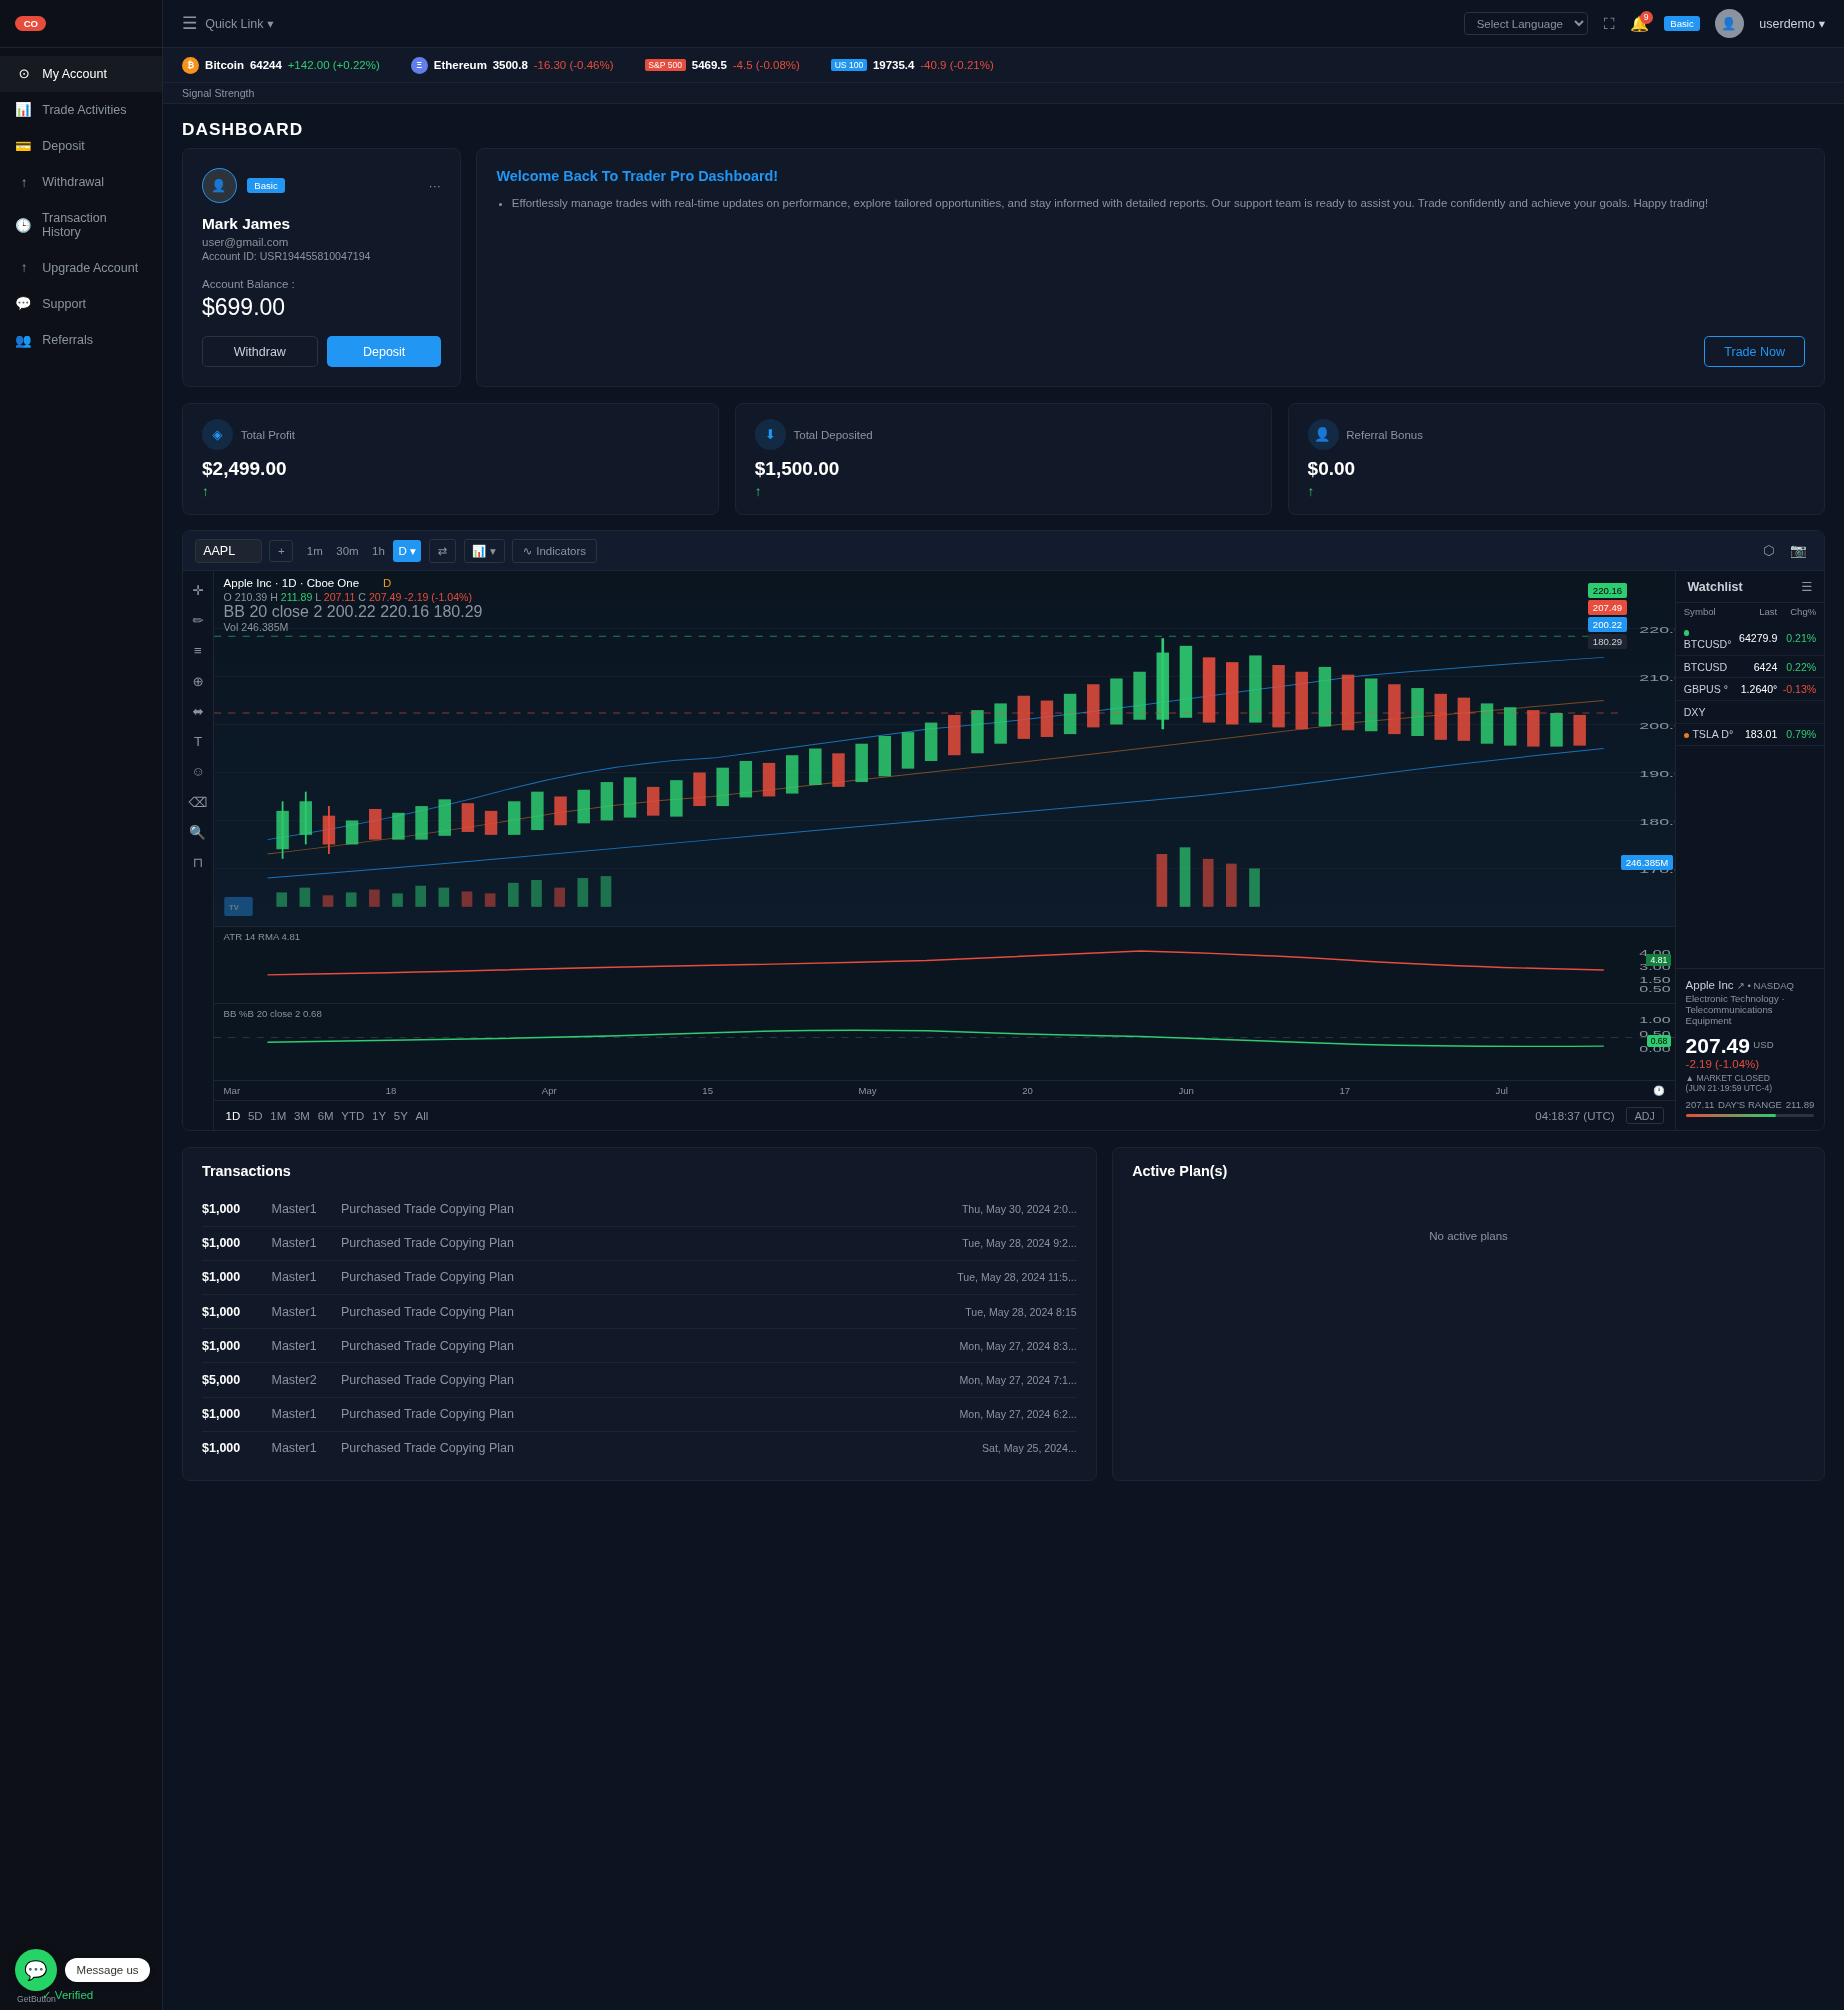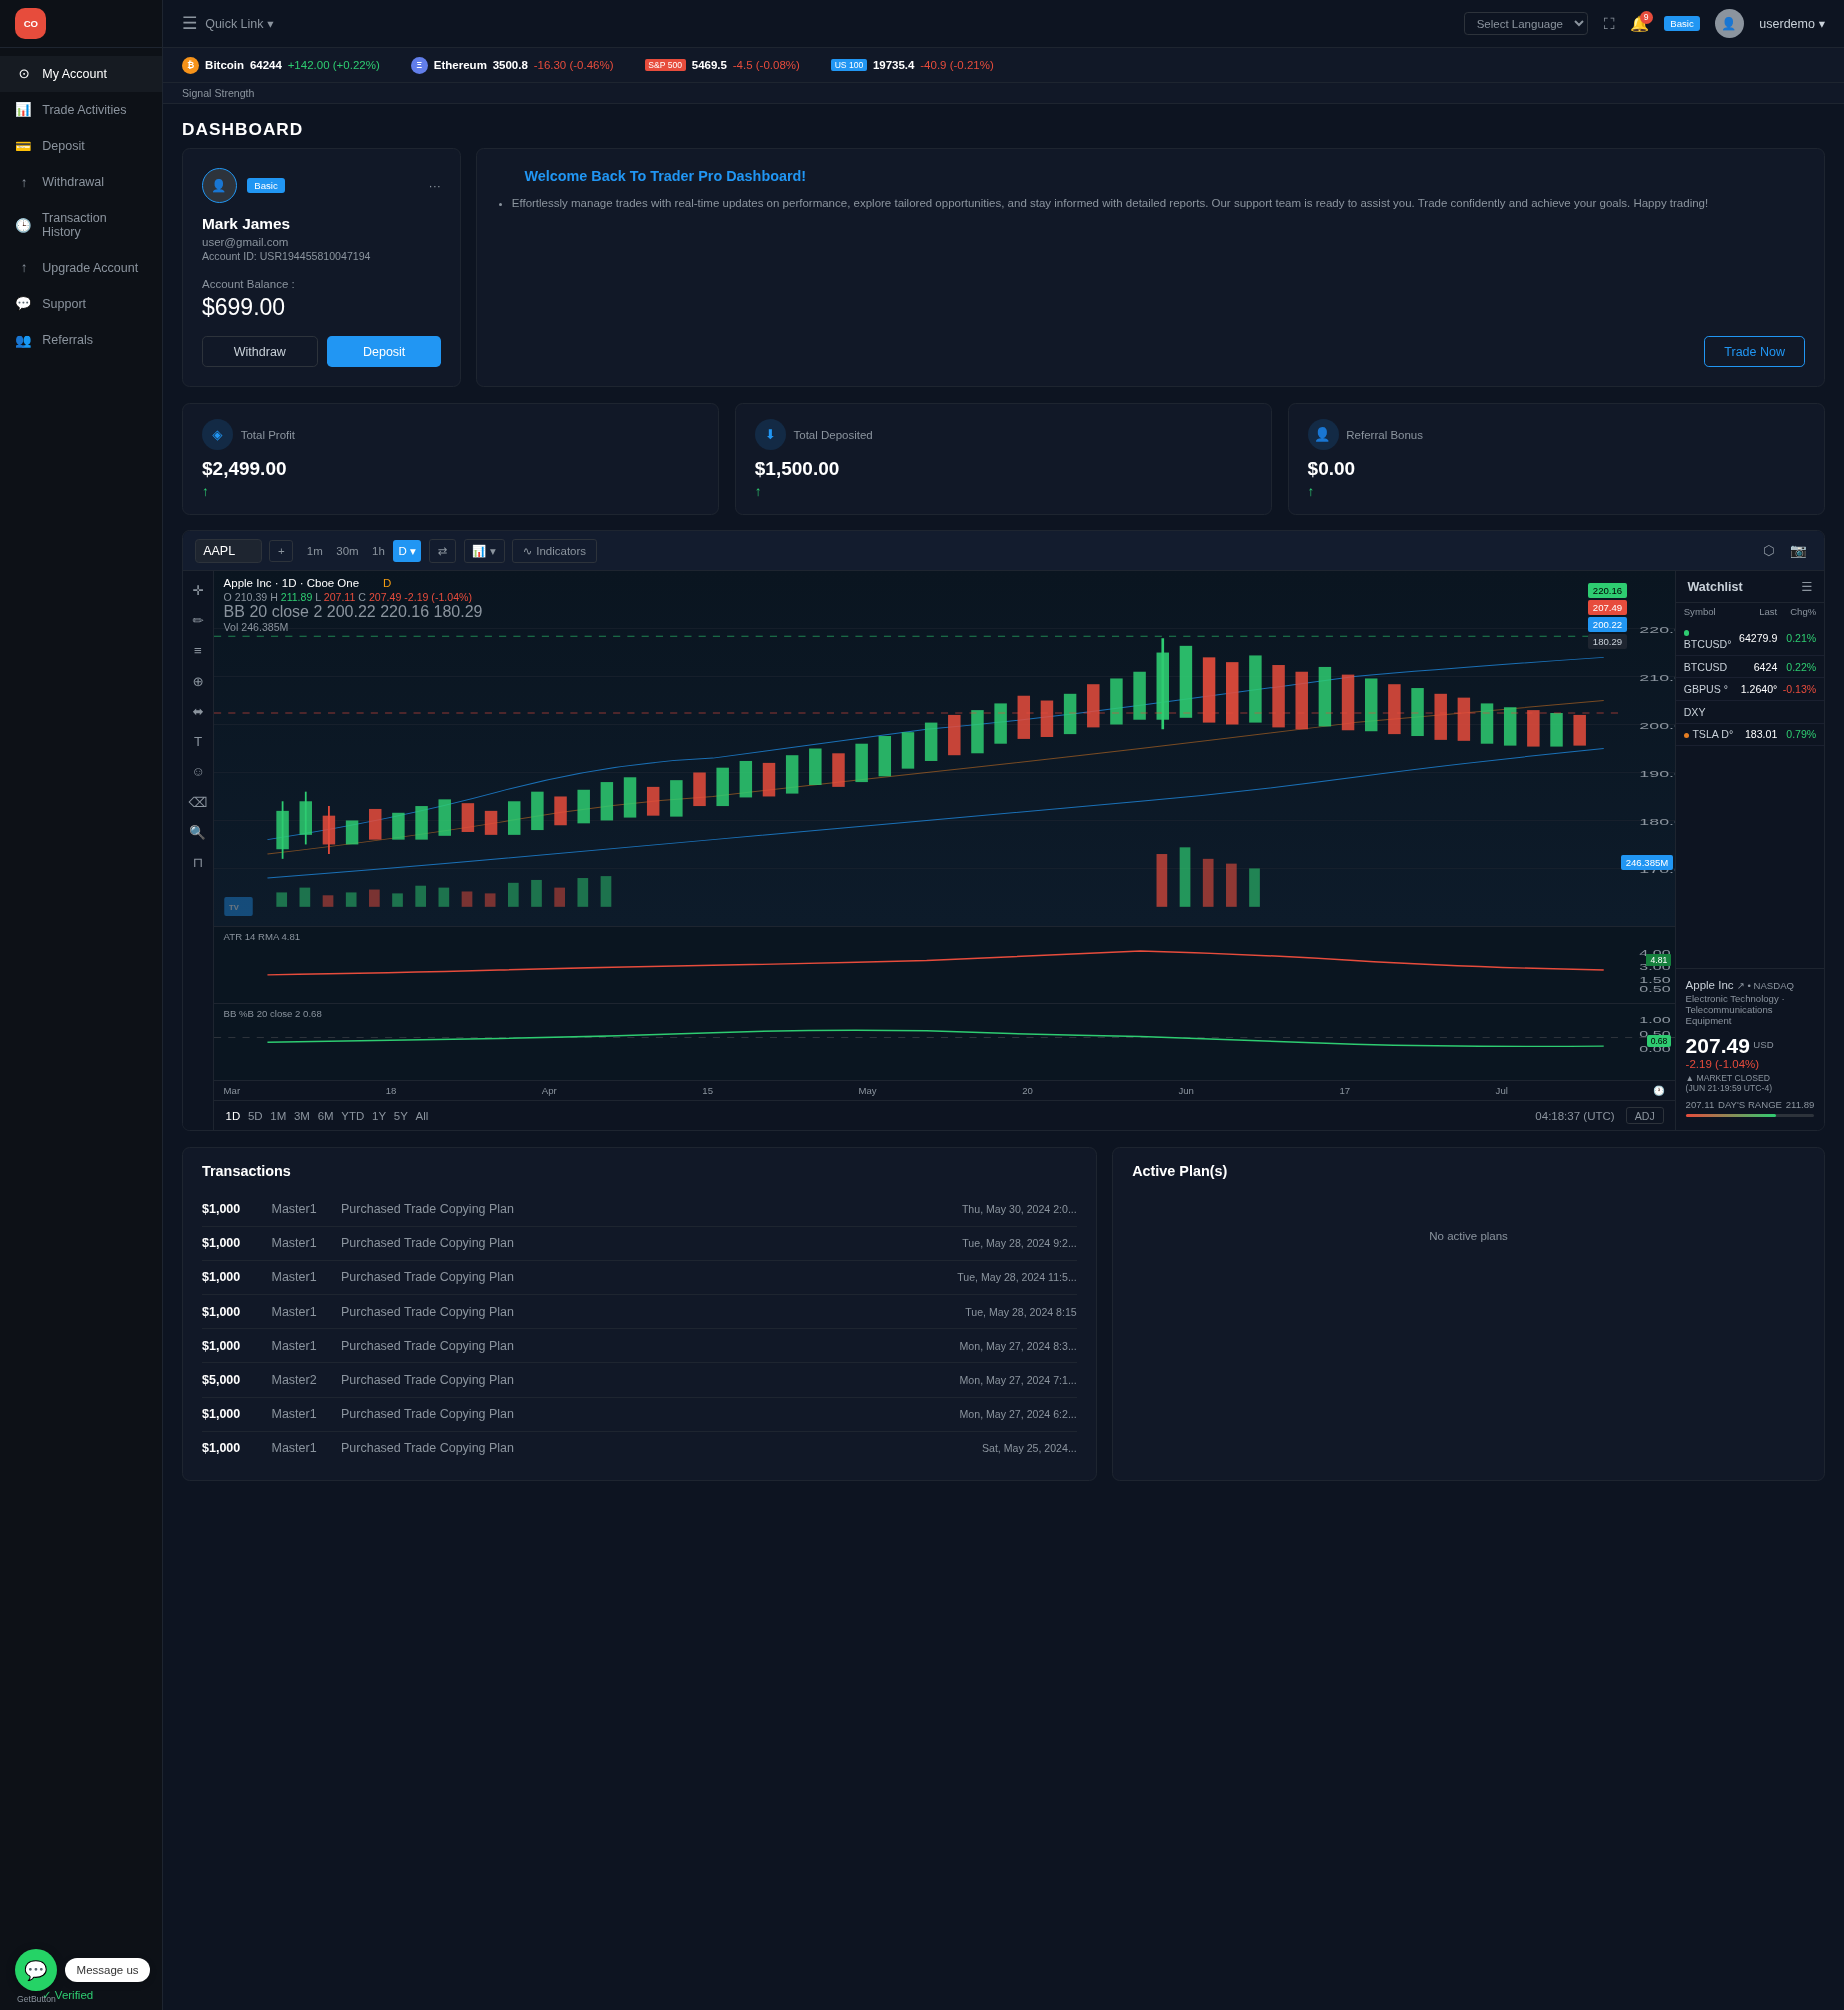--- a/index.html
+++ b/index.html
@@ -19,21 +19,21 @@
       z-index: 100;
     }
     .sidebar-logo {
       padding: 13.4px 15.4px;
       border-bottom: 1px solid #1e2530;
       height: 48px;
       display: flex; align-items: center;
     }
     .logo-box {
       background: #e74c3c;
-      width: 31px; height: 31px;
+      width: 31px; height: 15px;
       border-radius: 10px;
       display: flex; align-items: center; justify-content: center;
       color: white; font-weight: bold; font-size: 9.6px;
     }
     .sidebar-nav { padding: 7.7px 0; flex: 1; }
     .sidebar-item {
       display: flex; align-items: center; gap: 9.6px;
       padding: 10.6px 15.4px;
       cursor: pointer;
       color: #8b949e;
@@ -117,21 +117,21 @@
 
     
     .welcome-card {
       background: #111827;
       border: 1px solid #1e2530;
       border-radius: 7.7px;
       padding: 19px;
       flex: 1;
       display: flex; flex-direction: column; justify-content: space-between;
     }
-    .welcome-title { color: #2196F3; font-size: 14.4px; font-weight: 600; margin-bottom: 9.6px; margin-left: 28px; }
+    .welcome-title { color: #2196F3; font-size: 14.4px; font-weight: 600; margin-bottom: 9.6px; }
     .welcome-text { color: #8b949e; font-size: 11.5px; line-height: 1.6; }
     .welcome-text ul { padding-left: 15.4px; }
     .welcome-text li { margin-bottom: 3.8px; }
     .btn-trade-now { align-self: flex-end; margin-top: 11.5px; padding: 7.7px 19px; border: 1px solid #2196F3; background: transparent; color: #2196F3; border-radius: 4.8px; cursor: pointer; font-size: 12.5px; }
 
     
     .stats-row { display: flex; gap: 15.4px; margin-bottom: 15.4px; }
     .stat-card {
       flex: 1;
       background: #111827;

